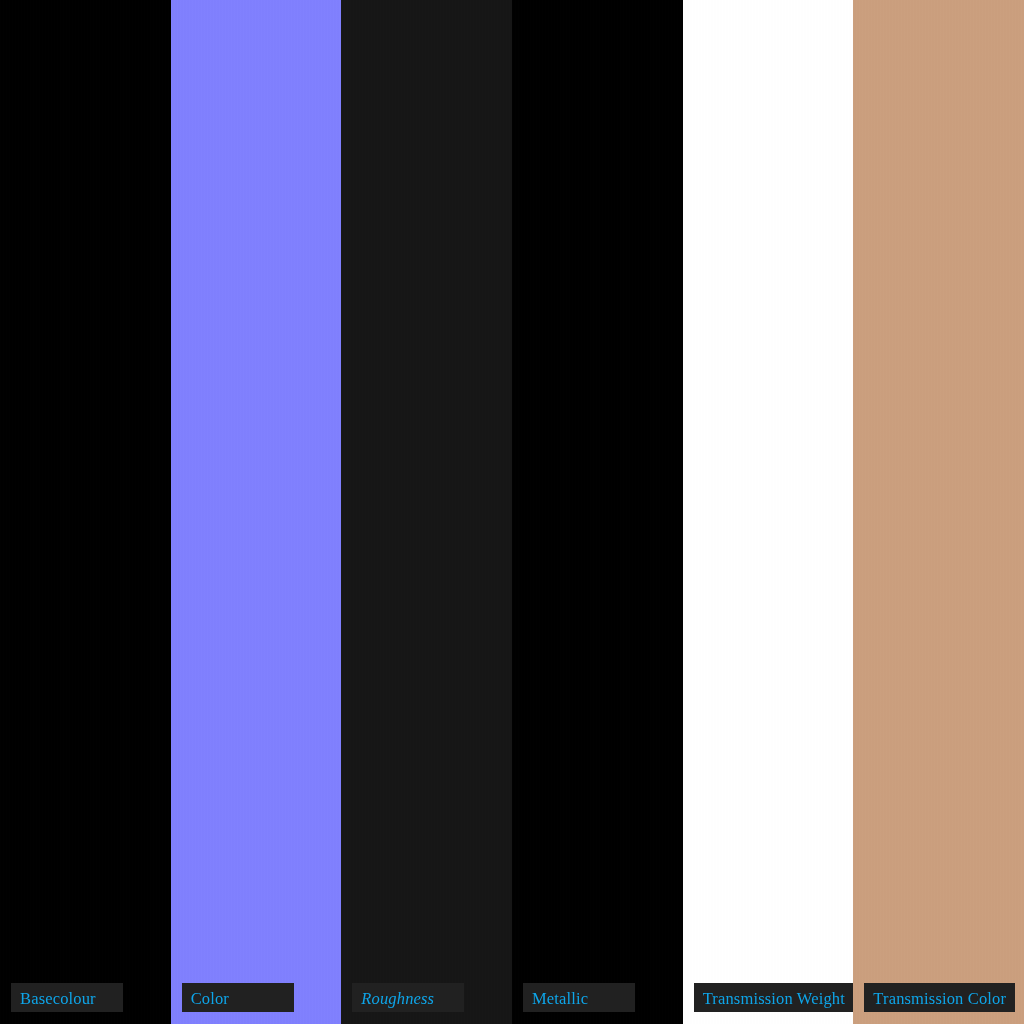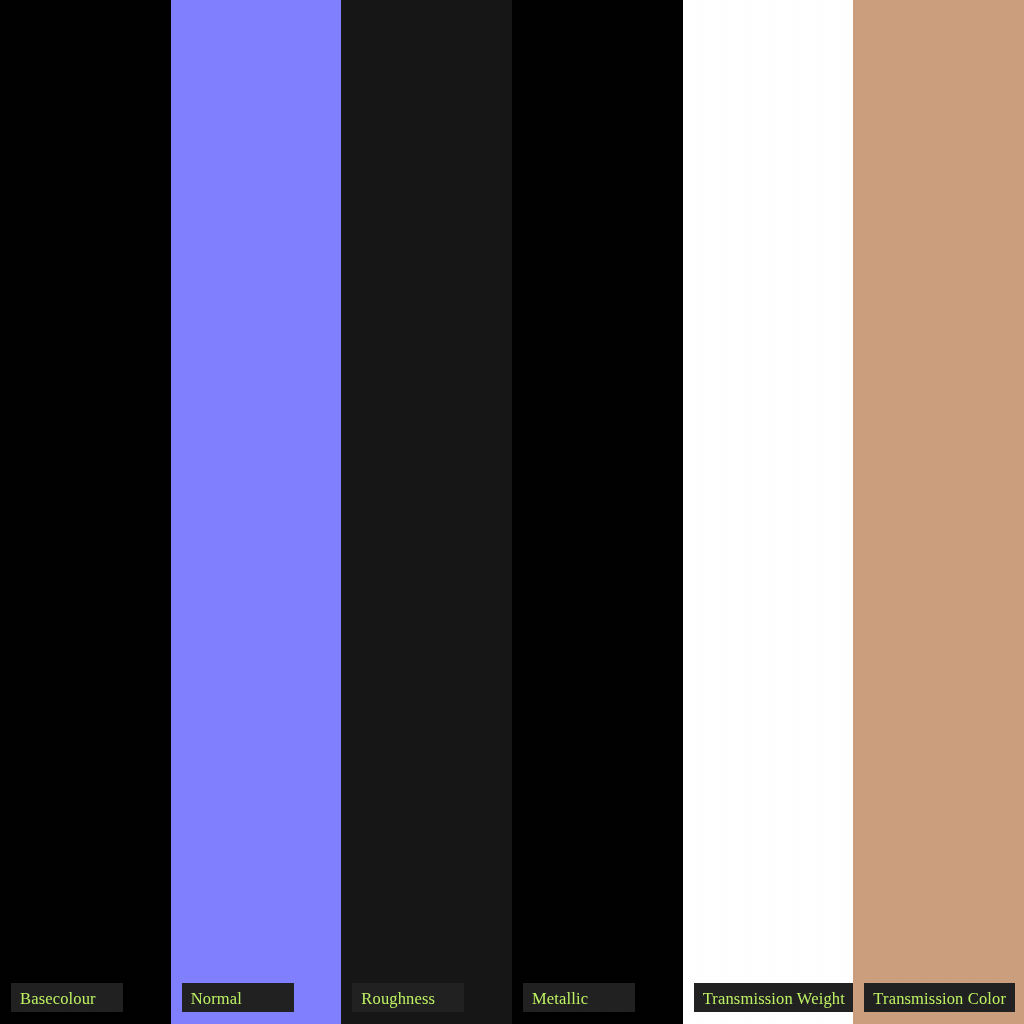--- a/index.html
+++ b/index.html
@@ -48,21 +48,21 @@
       );
     pointer-events: none;
   }
 
   .map-label {
     position: relative;
     z-index: 2;
     margin: 0 0 12px 11px;
     padding: 8px 9px 5px 9px;
     background: #212121;
-    color: #bef264;
+    color: #0ea5e9;
     font-size: 16.5px;
     line-height: 20px;
     letter-spacing: 0.15px;
     white-space: nowrap;
     box-sizing: border-box;
     min-width: 112px;
     height: 29px;
     display: flex;
     align-items: center;
     text-align: center;
@@ -76,24 +76,24 @@
 
 <div id="map-strip">
 
   <div class="map-column" style="background-color: rgb(0, 0, 0);">
     <div class="swatch-surface"></div>
     <div class="map-label">Basecolour</div>
   </div>
 
   <div class="map-column" style="background-color: rgb(128, 128, 254);">
     <div class="swatch-surface"></div>
-    <div class="map-label">Normal</div>
+    <div class="map-label">Color</div>
   </div>
 
-  <div class="map-column" style="background-color: rgb(22, 22, 22);">
+  <div class="map-column" style="background-color: rgb(22, 22, 22); font-style: italic;">
     <div class="swatch-surface"></div>
     <div class="map-label">Roughness</div>
   </div>
 
   <div class="map-column" style="background-color: rgb(0, 0, 0);">
     <div class="swatch-surface"></div>
     <div class="map-label">Metallic</div>
   </div>
 
   <div class="map-column" style="background-color: rgb(255, 255, 255);">

